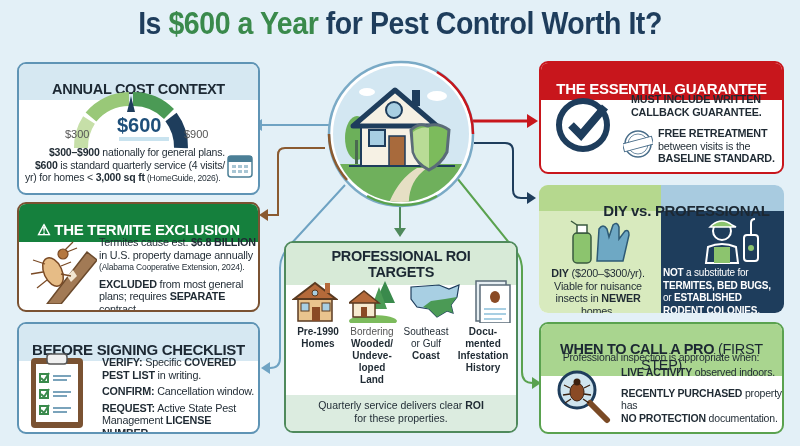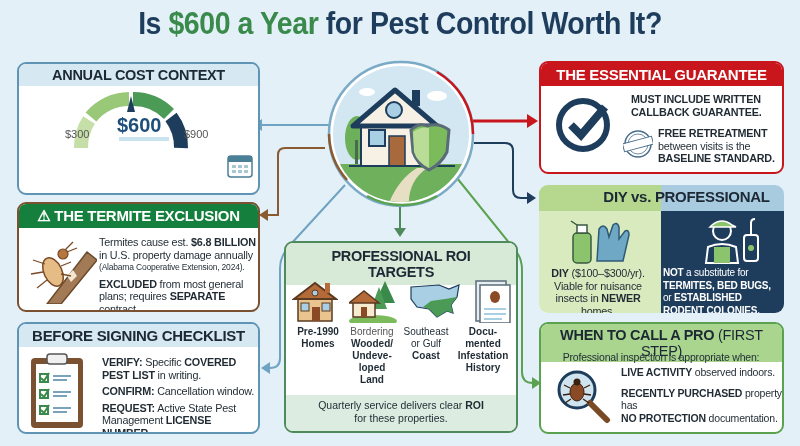--- a/index.html
+++ b/index.html
@@ -1,21 +1,21 @@
 <!DOCTYPE html>
 <html><head>
 <meta charset="utf-8">
 <style>
 *{box-sizing:border-box;margin:0;padding:0}
 html,body{width:800px;height:446px;overflow:hidden}
 body{background:#e3f0f7;font-family:"Liberation Sans",sans-serif;position:relative;color:#1f2a33}
 .title{position:absolute;top:6px;left:0;width:800px;text-align:center;font-size:31px;font-weight:bold;color:#1e3d5c;letter-spacing:-0.5px;transform:scaleX(0.92)}
 .title .hl{color:#3a8a4c}
 .box{position:absolute;border-radius:9px;background:#fff;overflow:hidden}
-.hdr{text-align:center;font-weight:bold;font-size:14.5px;letter-spacing:-0.3px;padding:3px 0 3px;transform-origin:center}
+.hdr{text-align:center;font-weight:bold;font-size:14.5px;letter-spacing:-0.3px;padding:17px 0 3px;transform-origin:center}
 .b-blue{border:2.5px solid #5f94b5}
 .b-blue .hdr{background:#d6e8f2;color:#1c2833}
 .b-brown{border:2.5px solid #7a5232}
 .b-brown .hdr{background:#15803d;color:#fff}
 .b-red{border:2.5px solid #c8161c}
 .b-red .hdr{background:#c8161c;color:#fff}
 .b-green{border:2.5px solid #5aa24f}
 .b-green .hdr{background:#a9d58f;color:#1c2833}
 .b-rgreen{border:2.5px solid #4f8a5c}
 .b-rgreen .hdr{background:#d7ead7;color:#1c2833}
@@ -87,20 +87,25 @@
       <path d="M24,27 A50,50 0 0 1 62,9" fill="none" stroke="#99c878" stroke-width="14"></path>
       <path d="M66,9 A50,50 0 0 1 102,24" fill="none" stroke="#4b9a55" stroke-width="14"></path>
       <path d="M104,27 A50,50 0 0 1 114,58" fill="none" stroke="#1e3d5c" stroke-width="14"></path>
       <polygon points="60,22 68,22 64,6" fill="#1e3d5c"></polygon>
     </svg>
   </div>
   <div class="abs" style="left:46px;top:64px;font-size:11px;color:#555">$300</div>
   <div class="abs" style="left:98px;top:50px;font-size:20px;font-weight:bold;color:#1e4f7a">$600</div>
   <div class="abs" style="left:100px;top:73px;width:50px;height:4px;background:#c9e3ef"></div>
   <div class="abs" style="left:165px;top:64px;font-size:11px;color:#555">$900</div>
+  <div class="abs txt" style="left:6px;top:82px;width:200px;font-size:10.5px;line-height:12.5px;text-align:right">
+    <div><b>$300–$900</b><span> nationally for general plans.</span></div>
+    <div><b>$600</b><span> is standard quarterly service (4 visits/</span></div>
+    <div style="text-align:left"><span>yr) for homes &lt; </span><b>3,000 sq ft</b><span class="small"> (HomeGuide, 2026).</span></div>
+  </div>
   <div class="abs" style="left:208px;top:88px">
     <svg width="26" height="26" viewBox="0 0 26 26">
         <rect x="1" y="4" width="24" height="21" rx="3" fill="#fff" stroke="#4b7f96" stroke-width="1.5"></rect>
         <rect x="1" y="4" width="24" height="6" fill="#4b7f96"></rect>
         <g fill="#a9c6d4">
           <rect x="5" y="13" width="4" height="3"></rect>
           <rect x="11" y="13" width="4" height="3"></rect>
           <rect x="17" y="13" width="4" height="3"></rect>
           <rect x="5" y="18" width="4" height="3"></rect>
           <rect x="11" y="18" width="4" height="3"></rect>
@@ -215,21 +220,21 @@
         <circle cx="20" cy="16" r="9" fill="none" stroke="#fff" stroke-width="2"></circle>
         <path d="M10,10 Q20,2 30,10 L34,12 L8,12 Z" fill="#8cc46e" stroke="#fff" stroke-width="1.5"></path>
         <path d="M4,48 L6,32 Q20,26 34,32 L36,48 Z" fill="none" stroke="#fff" stroke-width="2"></path>
         <rect x="12" y="32" width="16" height="16" fill="#8cc46e"></rect>
         <rect x="42" y="20" width="14" height="26" rx="3" fill="none" stroke="#fff" stroke-width="2"></rect>
         <circle cx="49" cy="33" r="3" fill="#8cc46e"></circle>
         <path d="M49,20 L49,8 Q49,4 53,4" fill="none" stroke="#fff" stroke-width="2"></path>
       </svg>
   </div>
   <div class="abs txt" style="left:0;top:82px;width:118px;text-align:center;font-size:10.8px;line-height:12.5px">
-    <div><b>DIY</b><span> ($100–$300/yr).</span></div>
+    <div><b>DIY</b><span> ($200–$300/yr).</span></div>
     <div>Viable for nuisance</div>
     <div><span>insects in </span><b>NEWER</b></div>
     <div>homes.</div>
   </div>
   <div class="abs txt" style="left:124px;top:82px;width:121px;text-align:left;color:#fff;font-size:10px;line-height:12.5px">
     <div><b>NOT</b><span> a substitute for</span></div>
     <div><b>TERMITES, BED BUGS,</b></div>
     <div><span>or </span><b>ESTABLISHED</b></div>
     <div><b>RODENT COLONIES.</b></div>
   </div>

